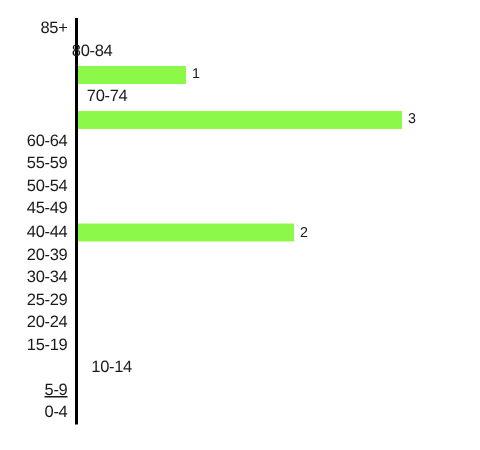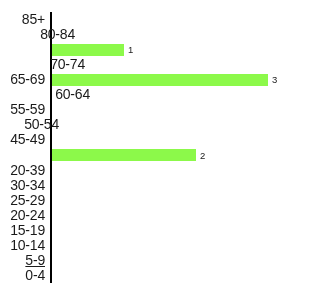--- a/index.html
+++ b/index.html
@@ -38,21 +38,21 @@
     position: absolute;
     left: 0;
     width: 300px;
     height: 15.05px;
   }
   .tick-label {
     position: absolute;
     left: 0;
     width: 45px;
     text-align: right;
-    font-size: 14px;
+    font-size: 11px;
     color: #1a1a1a;
     line-height: 15.05px;
     white-space: nowrap;
     letter-spacing: -0.2px;
   }
   .bar {
     position: absolute;
     left: 52px;
     top: 1.5px;
     height: 12px;
@@ -74,55 +74,55 @@
   <div class="plot-area">
     <div class="y-axis-line"></div>
     <div id="rows">
         <div class="row" style="top: 267.944px; height: 15.0556px;">
           <div class="tick-label" style="line-height: 15.0556px;">0-4</div>
         </div>
         <div class="row" style="top: 252.889px; height: 15.0556px;">
           <div class="tick-label" style="line-height: 15.0556px; text-decoration: underline;">5-9</div>
         </div>
         <div class="row" style="top: 237.833px; height: 15.0556px;">
-          <div class="tick-label" style="line-height: 15.0556px;">10-14</div>
+          <div class="tick-label" style="line-height: 15.0556px; padding-left: 43px;">10-14</div>
         </div>
         <div class="row" style="top: 222.778px; height: 15.0556px;">
           <div class="tick-label" style="line-height: 15.0556px;">15-19</div>
         </div>
         <div class="row" style="top: 207.722px; height: 15.0556px;">
           <div class="tick-label" style="line-height: 15.0556px;">20-24</div>
         </div>
         <div class="row" style="top: 192.667px; height: 15.0556px;">
           <div class="tick-label" style="line-height: 15.0556px;">25-29</div>
         </div>
         <div class="row" style="top: 177.611px; height: 15.0556px;">
           <div class="tick-label" style="line-height: 15.0556px;">30-34</div>
         </div>
         <div class="row" style="top: 162.556px; height: 15.0556px;">
           <div class="tick-label" style="line-height: 15.0556px;">20-39</div>
         </div>
         <div class="row" style="top: 147.5px; height: 15.0556px;">
+          <div class="tick-label" style="line-height: 15.0556px;">40-44</div>
           <div class="bar" style="width: 144px; background: rgb(140, 249, 74); top: 1.52778px;"></div>
           <div class="bar-value" style="left: 200px; line-height: 15.0556px;">2</div>
         </div>
         <div class="row" style="top: 132.444px; height: 15.0556px;">
           <div class="tick-label" style="line-height: 15.0556px;">45-49</div>
         </div>
         <div class="row" style="top: 117.389px; height: 15.0556px;">
-          <div class="tick-label" style="line-height: 15.0556px; padding-left: 14px;">50-54</div>
+          <div class="tick-label" style="line-height: 15.0556px;">50-54</div>
         </div>
         <div class="row" style="top: 102.333px; height: 15.0556px;">
           <div class="tick-label" style="line-height: 15.0556px;">55-59</div>
         </div>
         <div class="row" style="top: 87.2778px; height: 15.0556px;">
-          <div class="tick-label" style="line-height: 15.0556px; margin-left: 45px;">60-64</div>
+          <div class="tick-label" style="line-height: 15.0556px;">60-64</div>
         </div>
         <div class="row" style="top: 72.2222px; height: 15.0556px;">
-          <div class="tick-label" style="line-height: 15.0556px;">65-69</div>
           <div class="bar" style="width: 216px; background: rgb(140, 249, 74); top: 1.52778px;"></div>
           <div class="bar-value" style="left: 272px; line-height: 15.0556px;">3</div>
         </div>
         <div class="row" style="top: 57.1667px; height: 15.0556px; margin-left: 40px;">
           <div class="tick-label" style="line-height: 15.0556px;">70-74</div>
         </div>
         <div class="row" style="top: 42.1111px; height: 15.0556px;">
           <div class="bar" style="width: 72px; background: rgb(140, 249, 74); top: 1.52778px;"></div>
           <div class="bar-value" style="left: 128px; line-height: 15.0556px;">1</div>
         </div>

